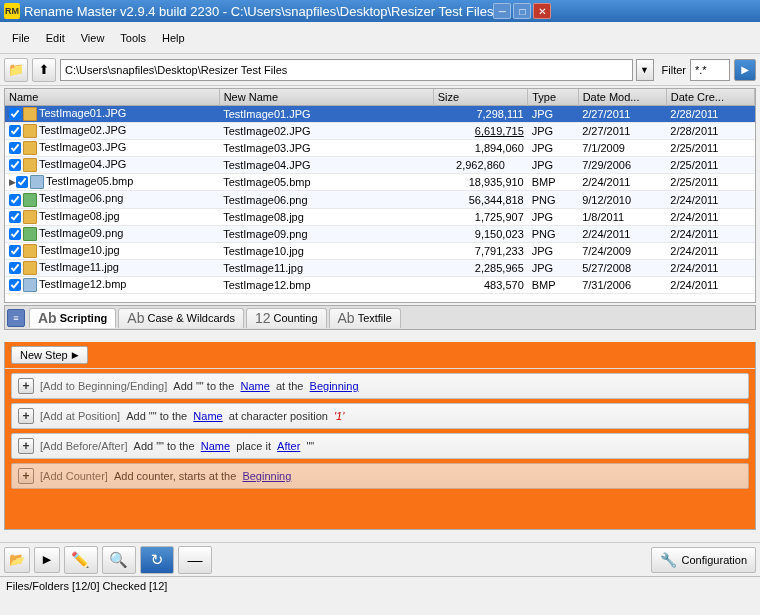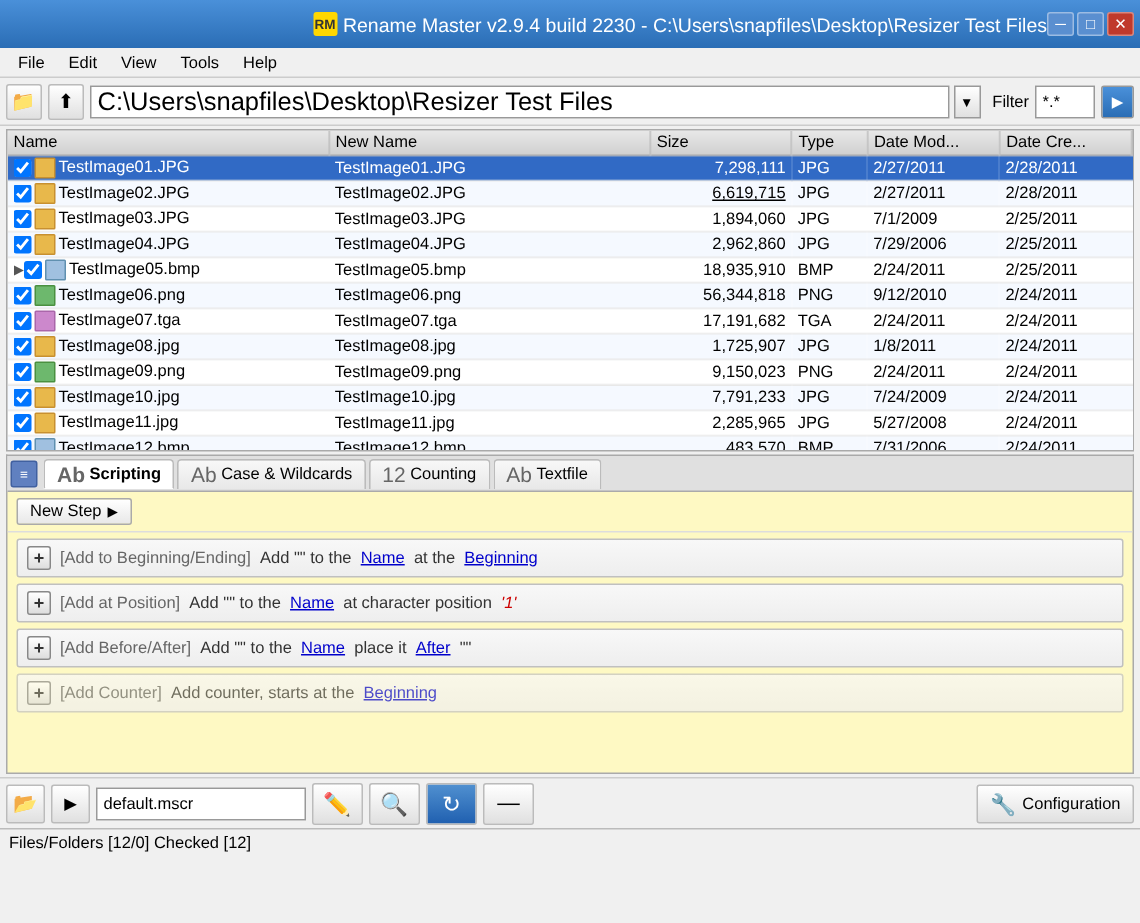--- a/index.html
+++ b/index.html
@@ -9,24 +9,24 @@
       background: #f0f0f0;
       width: 760px;
       height: 615px;
       overflow: hidden;
     }
 
     
     #title-bar {
       background: linear-gradient(to bottom, #4a90d9, #2a6db5);
       color: white;
-      height: 32px;
-      display: flex;
-      align-items: center;
-      justify-content: flex-end;
+      height: 22px;
+      display: flex;
+      align-items: center;
+      justify-content: flex-start;
       padding: 0 4px;
       user-select: none;
     }
     #title-bar-left {
       display: flex;
       align-items: center;
       gap: 4px;
     }
     #title-bar-icon {
       width: 16px;
@@ -60,21 +60,21 @@
       color: white;
     }
     .title-btn.close { background: #c0392b; }
     .title-btn.max { background: #5a8fd0; }
     .title-btn.min { background: #5a8fd0; }
 
     
     #menu-bar {
       background: #f0f0f0;
       border-bottom: 1px solid #ccc;
-      height: 20px;
+      height: 32px;
       display: flex;
       align-items: center;
       padding: 0 4px;
     }
     .menu-item {
       padding: 2px 8px;
       cursor: pointer;
       color: #000;
     }
 
@@ -99,21 +99,21 @@
       justify-content: center;
       cursor: pointer;
       font-size: 13px;
     }
     #path-box {
       flex: 1;
       height: 22px;
       border: 1px solid #999;
       background: white;
       padding: 2px 4px;
-      font-size: 17px;
+      font-size: 11px;
     }
     #filter-label {
       font-size: 11px;
       color: #000;
       margin-left: 4px;
     }
     #filter-input {
       width: 40px;
       height: 22px;
       border: 1px solid #999;
@@ -255,24 +255,24 @@
       border-bottom: 1px solid white;
       font-weight: bold;
     }
     .tab-label-icon {
       font-size: 14px;
       color: #666;
     }
 
     
     #scripting-content {
-      background: #fef9c3;
+      background: #f97316;
       border: 1px solid #aaa;
       border-top: none;
-      margin: 0 4px;
+      margin: 12px 4px;
       height: 188px;
       overflow: hidden;
     }
 
     #new-step-bar {
       padding: 4px 6px;
       display: flex;
       align-items: center;
       gap: 4px;
       border-bottom: 1px solid #ddd;
@@ -478,47 +478,39 @@
           <td><input type="checkbox" class="file-checkbox" checked="" style=""><span class="file-icon icon-jpg"></span><span>TestImage03.JPG</span></td>
           <td>TestImage03.JPG</td>
           <td style="text-align: right;">1,894,060</td>
           <td>JPG</td>
           <td>7/1/2009</td>
           <td>2/25/2011</td>
         </tr>
         <tr>
           <td><input type="checkbox" class="file-checkbox" checked="" style=""><span class="file-icon icon-jpg"></span><span>TestImage04.JPG</span></td>
           <td>TestImage04.JPG</td>
-          <td style="text-align: right;">2,962,860</td>
+          <td style="text-align: center;">2,962,860</td>
           <td>JPG</td>
           <td>7/29/2006</td>
           <td>2/25/2011</td>
         </tr>
         <tr>
           <td><span style="color: rgb(85, 85, 85); font-size: 9px;"> ▶</span><input type="checkbox" class="file-checkbox" checked="" style=""><span class="file-icon icon-bmp"></span><span>TestImage05.bmp</span></td>
           <td>TestImage05.bmp</td>
           <td style="text-align: right;">18,935,910</td>
           <td>BMP</td>
           <td>2/24/2011</td>
           <td>2/25/2011</td>
         </tr>
         <tr>
           <td><input type="checkbox" class="file-checkbox" checked="" style=""><span class="file-icon icon-png"></span><span>TestImage06.png</span></td>
           <td>TestImage06.png</td>
           <td style="text-align: right;">56,344,818</td>
           <td>PNG</td>
           <td>9/12/2010</td>
-          <td>2/24/2011</td>
-        </tr>
-        <tr>
-          <td><input type="checkbox" class="file-checkbox" checked="" style=""><span class="file-icon icon-tga"></span><span>TestImage07.tga</span></td>
-          <td>TestImage07.tga</td>
-          <td style="text-align: right;">17,191,682</td>
-          <td>TGA</td>
-          <td>2/24/2011</td>
           <td>2/24/2011</td>
         </tr>
         <tr>
           <td><input type="checkbox" class="file-checkbox" checked="" style=""><span class="file-icon icon-jpg"></span><span>TestImage08.jpg</span></td>
           <td>TestImage08.jpg</td>
           <td style="text-align: right;">1,725,907</td>
           <td>JPG</td>
           <td>1/8/2011</td>
           <td>2/24/2011</td>
         </tr>
@@ -619,21 +611,20 @@
         <span class="bracket">[Add Counter]</span>
         &nbsp;Add counter, starts at the &nbsp;<span class="keyword">Beginning</span>
       </span>
     </div>
   </div>
 </div>
 
 <div id="bottom-toolbar">
   <div class="bottom-btn">📂</div>
   <div class="bottom-btn" style="font-size:11px">▶</div>
-  <input id="script-name-input" type="text" value="default.mscr" style="">
   <div class="bottom-btn-large">✏️</div>
   <div class="bottom-btn-large">🔍</div>
   <div class="bottom-btn-large" style="background:linear-gradient(to bottom,#5090d0,#2060b0);color:white">↻</div>
   <div class="bottom-btn-large">—</div>
   <div id="config-btn">
     <span class="config-icon">🔧</span>
     <span>Configuration</span>
   </div>
 </div>
 

